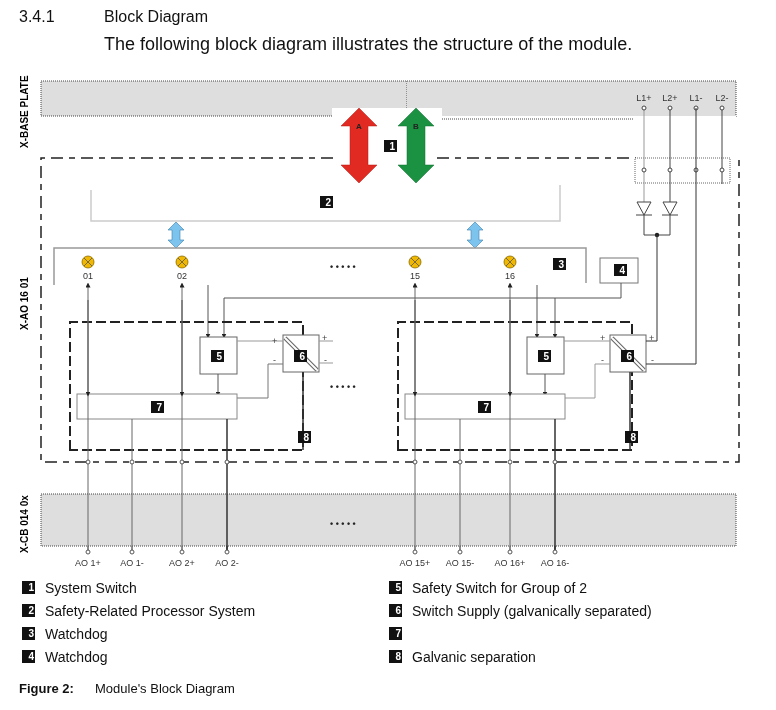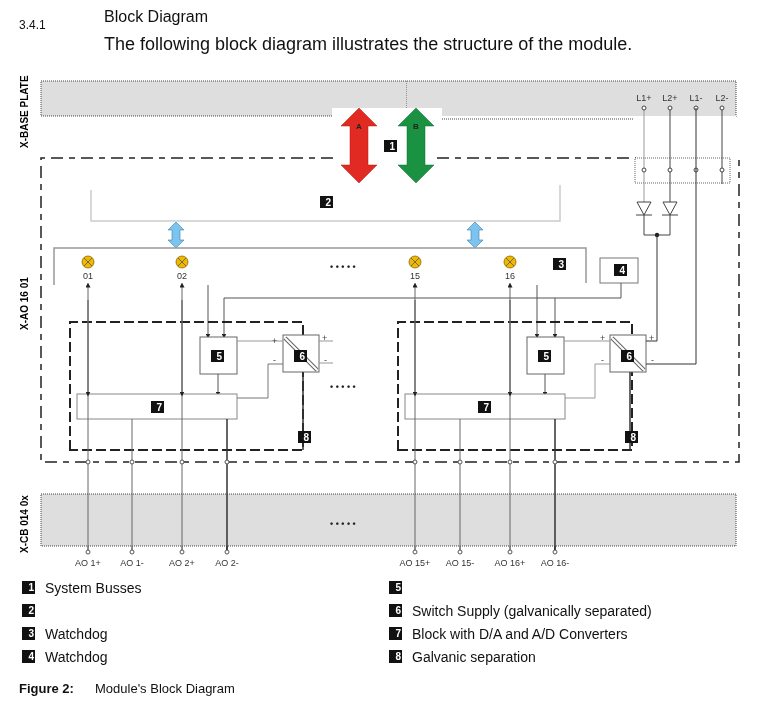--- a/index.html
+++ b/index.html
@@ -1,18 +1,18 @@
 <!DOCTYPE html>
 <html><head>
 <meta charset="utf-8">
 <style>
   html, body { margin:0; padding:0; background:#fff; }
   body { width:776px; height:710px; position:relative; overflow:hidden;
          font-family:"Liberation Sans", sans-serif; color:#111; }
-  .hdr-num { position:absolute; left:19px; top:18px; font-size:12px; }
+  .hdr-num { position:absolute; left:19px; top:8px; font-size:16px; }
   .hdr-title { position:absolute; left:104px; top:8px; font-size:16px; }
   .hdr-sub { position:absolute; left:104px; top:34px; font-size:18px; }
   svg#diagram { position:absolute; left:0; top:0; }
   .legend { position:absolute; font-size:14px; }
   .legend .row { height:23px; display:flex; align-items:center; }
   .badge { display:inline-block; width:13px; height:13px; background:#111; color:#fff;
            font-size:10px; font-weight:bold; text-align:right; line-height:13px;
            padding-right:1px; box-sizing:border-box; margin-right:10px; }
   .caption { position:absolute; left:19px; top:681px; font-size:13px; }
   .caption .lbl { display:inline-block; width:76px;font-weight:bold; }
@@ -272,45 +272,46 @@
       <g>
         <rect x="625" y="431" width="13" height="12" fill="#111"></rect>
         <text x="636" y="441" text-anchor="end" font-size="10" font-weight="bold" fill="#fff" font-family="Liberation Sans, sans-serif">8</text>
       </g>
     </g>
 </svg>
 
 <div class="legend" style="left:22px; top:576px;">
   <div class="row">
       <span class="badge">1</span>
-      <span>System Busses</span>
+      <span>System Switch</span>
     </div>
   <div class="row">
       <span class="badge">2</span>
+      <span>Safety-Related Processor System</span>
     </div>
   <div class="row">
       <span class="badge">3</span>
       <span>Watchdog</span>
     </div>
   <div class="row">
       <span class="badge">4</span>
       <span>Watchdog</span>
     </div>
 </div>
 <div class="legend" style="left:389px; top:576px;">
   <div class="row">
       <span class="badge">5</span>
+      <span>Safety Switch for Group of 2</span>
     </div>
   <div class="row">
       <span class="badge">6</span>
       <span>Switch Supply (galvanically separated)</span>
     </div>
   <div class="row">
       <span class="badge">7</span>
-      <span>Block with D/A and A/D Converters</span>
     </div>
   <div class="row">
       <span class="badge">8</span>
       <span>Galvanic separation</span>
     </div>
 </div>
 
 <div class="caption">
   <span class="lbl">Figure 2:</span><span>Module's Block Diagram</span>
 </div>

